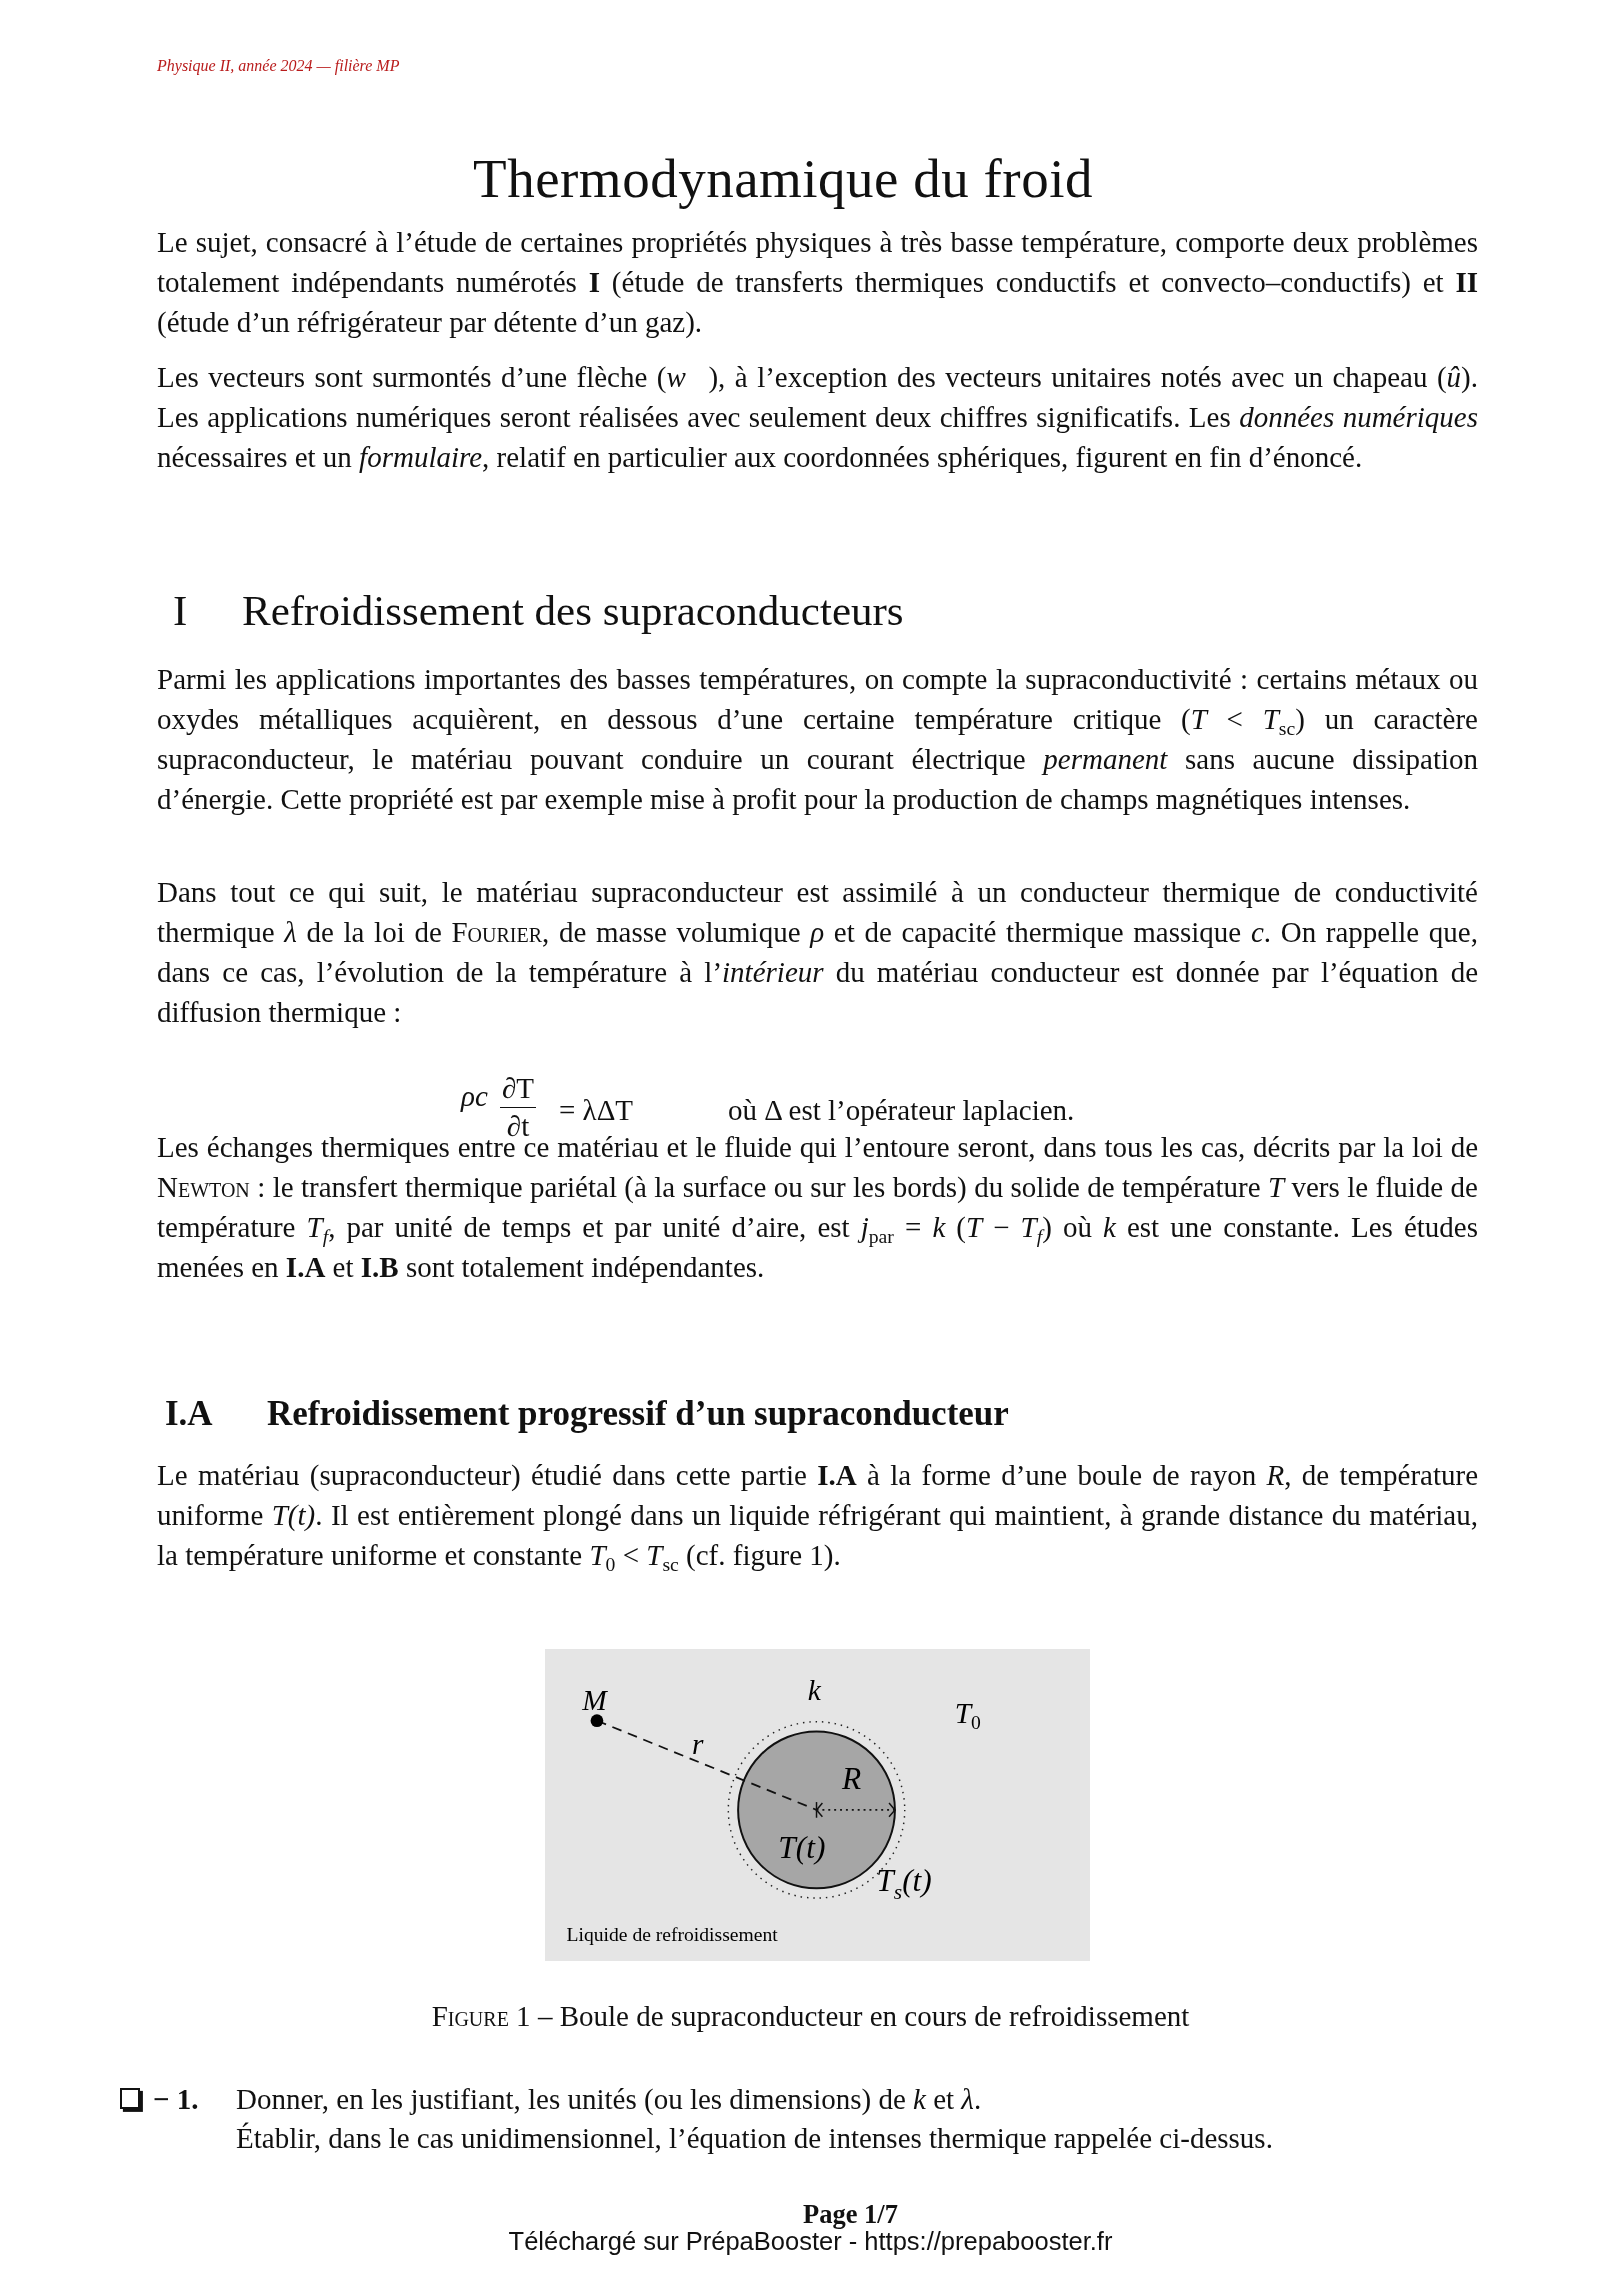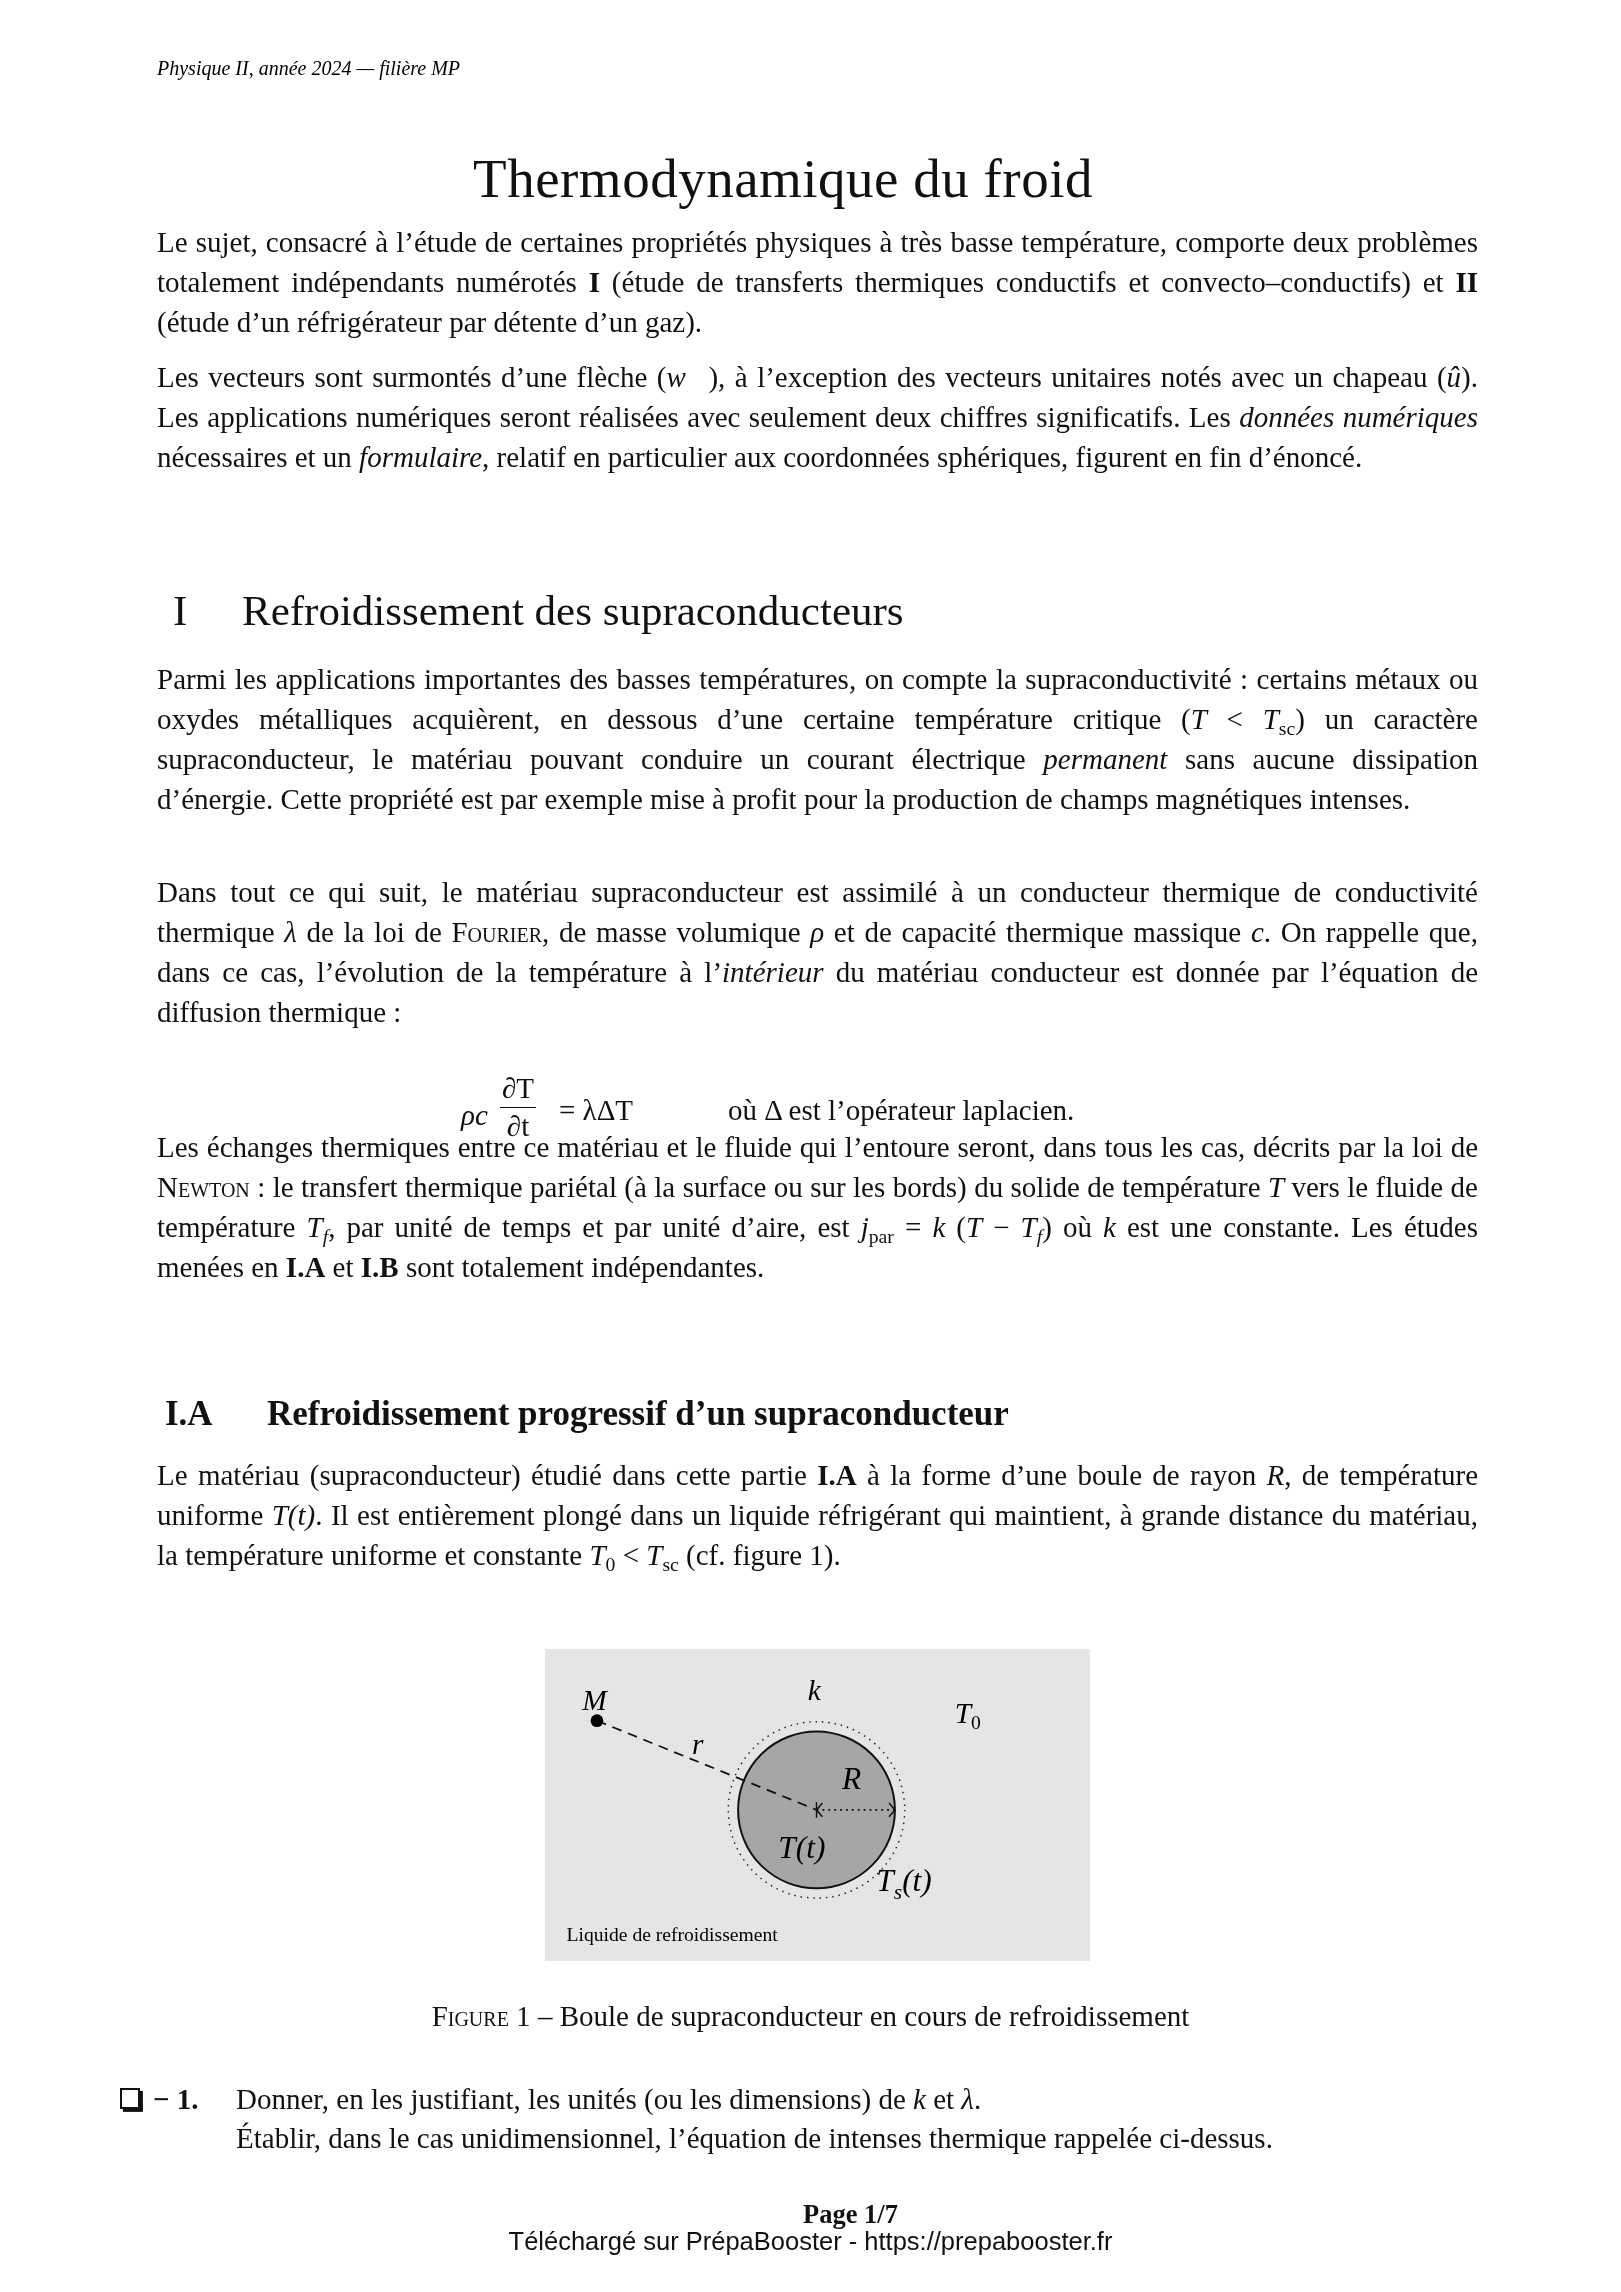--- a/index.html
+++ b/index.html
@@ -3,21 +3,21 @@
 <meta charset="utf-8">
 <style>
   html, body { margin: 0; padding: 0; background: #ffffff; }
   body {
     width: 1621px; height: 2293px; position: relative; overflow: hidden;
     font-family: "DejaVu Serif", "Liberation Serif", serif;
     color: #111111;
   }
   .header-line {
     position: absolute; left: 157px; top: 57px;
-    font-family: "Liberation Serif", serif; font-style: italic; font-size: 20px; color: #000000;
+    font-family: "Liberation Serif", serif; font-style: italic; font-size: 16px; color: #b91c1c;
   }
   .doc-title {
     position: absolute; left: 0; width: 1566px; top: 147px; text-align: center;
     font-family: "Liberation Serif", serif; font-size: 55px; font-weight: normal; letter-spacing: 0.5px;
   }
   .para {
     position: absolute; left: 157px; width: 1321px;
     font-family: "Liberation Serif", serif; font-size: 29px; line-height: 40px;
     text-align: justify; text-align-last: left;
   }
@@ -83,21 +83,21 @@
 
 <div class="para" style="top:357px;"><span>Les vecteurs sont surmontés d’une flèche (</span><i>w⃗</i><span>), à l’exception des vecteurs unitaires notés avec un chapeau (</span><i>û</i><span>). Les applications numériques seront réalisées avec seulement deux chiffres significatifs. Les </span><i>données numériques</i><span> nécessaires et un </span><i>formulaire</i><span>, relatif en particulier aux coordonnées sphériques, figurent en fin d’énoncé.</span></div>
 
 <h2 class="sec-title" style="top:570px;margin:16px;"><span class="num">I</span><span>Refroidissement des supraconducteurs</span></h2>
 
 <div class="para" style="top:659px;"><span>Parmi les applications importantes des basses températures, on compte la supraconductivité : certains métaux ou oxydes métalliques acquièrent, en dessous d’une certaine température critique (</span><i>T</i><span> &lt; </span><i>T</i><span class="sub">sc</span><span>) un caractère supraconducteur, le matériau pouvant conduire un courant électrique </span><i>permanent</i><span> sans aucune dissipation d’énergie. Cette propriété est par exemple mise à profit pour la production de champs magnétiques intenses.</span></div>
 
 <div class="para" style="top:872px;"><span>Dans tout ce qui suit, le matériau supraconducteur est assimilé à un conducteur thermique de conductivité thermique </span><i>λ</i><span> de la loi de </span><span class="sc">Fourier</span><span>, de masse volumique </span><i>ρ</i><span> et de capacité thermique massique </span><i>c</i><span>. On rappelle que, dans ce cas, l’évolution de la température à l’</span><i>intérieur</i><span> du matériau conducteur est donnée par l’équation de diffusion thermique :</span></div>
 
 <div class="equation">
-  <span style="position:absolute;left:0;top:29px;font-style:italic;">ρc</span>
+  <span style="position:absolute;left:0;top:10px;font-style:italic;">ρc</span>
   <span class="frac" style="left:39px;top:0;">
     <span class="top">∂T</span>
     <span class="bot">∂t</span>
   </span>
   <span style="position:absolute;left:98px;top:23.5px;">= λΔT</span>
   <span style="position:absolute;left:267px;top:23.5px;">où Δ est l’opérateur laplacien.</span>
 </div>
 
 <div class="para" style="top:1127px;"><span>Les échanges thermiques entre ce matériau et le fluide qui l’entoure seront, dans tous les cas, décrits par la loi de </span><span class="sc">Newton</span><span> : le transfert thermique pariétal (à la surface ou sur les bords) du solide de température </span><i>T</i><span> vers le fluide de température </span><i>T</i><i class="sub">f</i><span>, par unité de temps et par unité d’aire, est </span><i>j</i><span class="sub">par</span><span> = </span><i>k</i><span> (</span><i>T</i><span> − </span><i>T</i><i class="sub">f</i><span>)</span><span> où </span><i>k</i><span> est une constante. Les études menées en </span><b>I.A</b><span> et </span><b>I.B</b><span> sont totalement indépendantes.</span></div>
 

